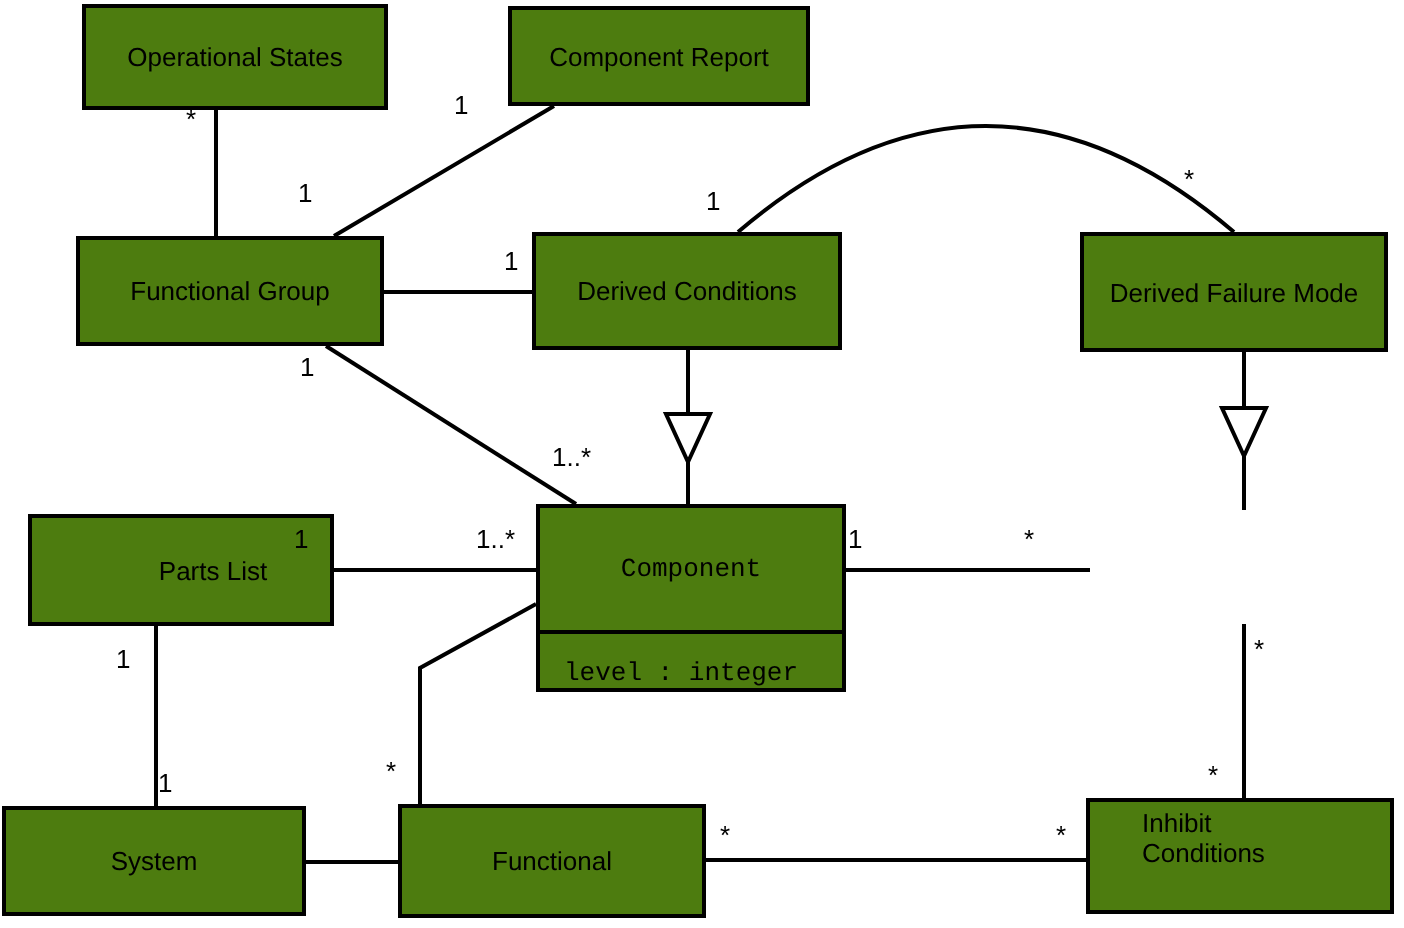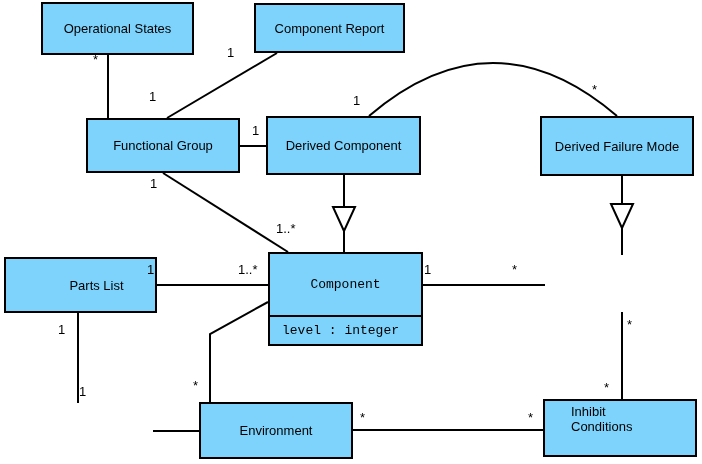--- a/index.html
+++ b/index.html
@@ -19,21 +19,21 @@
     position: absolute;
     left: 0;
     top: 0;
     width: 702px;
     height: 464px;
   }
   .uml-class {
     position: absolute;
     box-sizing: border-box;
     border: 2px solid #000000;
-    background: #7dd3fc;
+    background: #4d7c0f;
     display: flex;
     align-items: center;
     justify-content: center;
     font-size: 13px;
     color: #000000;
     text-align: center;
   }
   .uml-class.compartments {
     flex-direction: column;
     align-items: stretch;
@@ -43,21 +43,21 @@
   .uml-class .name-compartment {
     flex: 1;
     display: flex;
     align-items: center;
     justify-content: center;
   }
   .uml-class .attr-compartment {
     border-top: 2px solid #000000;
     height: 27px;
     display: flex;
-    align-items: center;
+    align-items: flex-end;
     justify-content: flex-start;
     padding-left: 12px;
     text-align: left;
   }
   .uml-class.top-left-text {
     align-items: flex-start;
     justify-content: flex-start;
     padding: 3px 16px 0 26px;
     text-align: left;
     white-space: pre-line;
@@ -116,49 +116,52 @@
   </svg>
 
   <div class="uml-class" style="left:41px; top:2px; width:153px; height:53px;">
     <span>Operational States</span>
   </div>
 
   <div class="uml-class" style="left:254px; top:3px; width:151px; height:50px;">
     <span>Component Report</span>
   </div>
 
-  <div class="uml-class" style="left:38px; top:118px; width:154px; height:55px;margin-left:48px;">
+  <div class="uml-class" style="left:38px; top:118px; width:154px; height:55px;">
     <span>Functional Group</span>
   </div>
 
   <div class="uml-class" style="left:266px; top:116px; width:155px; height:59px;">
-    <span>Derived Component</span>
+    <span>Derived Conditions</span>
   </div>
 
   <div class="uml-class" style="left:540px; top:116px; width:154px; height:60px;">
     <span>Derived Failure Mode</span>
   </div>
 
-  <div class="uml-class" style="left:4px; top:257px; width:153px; height:56px;padding-left:32px;">
+  <div class="uml-class" style="left:14px; top:257px; width:153px; height:56px;padding-left:32px;">
     <span>Parts List</span>
   </div>
 
   <div class="uml-class compartments" style="left:268px; top:252px; width:155px; height:94px;font-family:Liberation Mono, monospace;">
     <div class="name-compartment">
       <span>Component</span>
     </div>
     <div class="attr-compartment">
       <span>level : integer</span>
     </div>
   </div>
 
 
+  <div class="uml-class" style="left:1px; top:403px; width:152px; height:55px;">
+    <span>System</span>
+  </div>
 
   <div class="uml-class" style="left:199px; top:402px; width:154px; height:57px;">
-    <span>Environment</span>
+    <span>Functional</span>
   </div>
 
   <div class="uml-class top-left-text" style="left:543px; top:399px; width:154px; height:58px;">
     <span>Inhibit
 Conditions</span>
   </div>
 
   <div class="mult" style="left:93px;  top:53px;">*</div>
   <div class="mult" style="left:227px; top:46px;">1</div>
   <div class="mult" style="left:149px; top:90px;">1</div>

